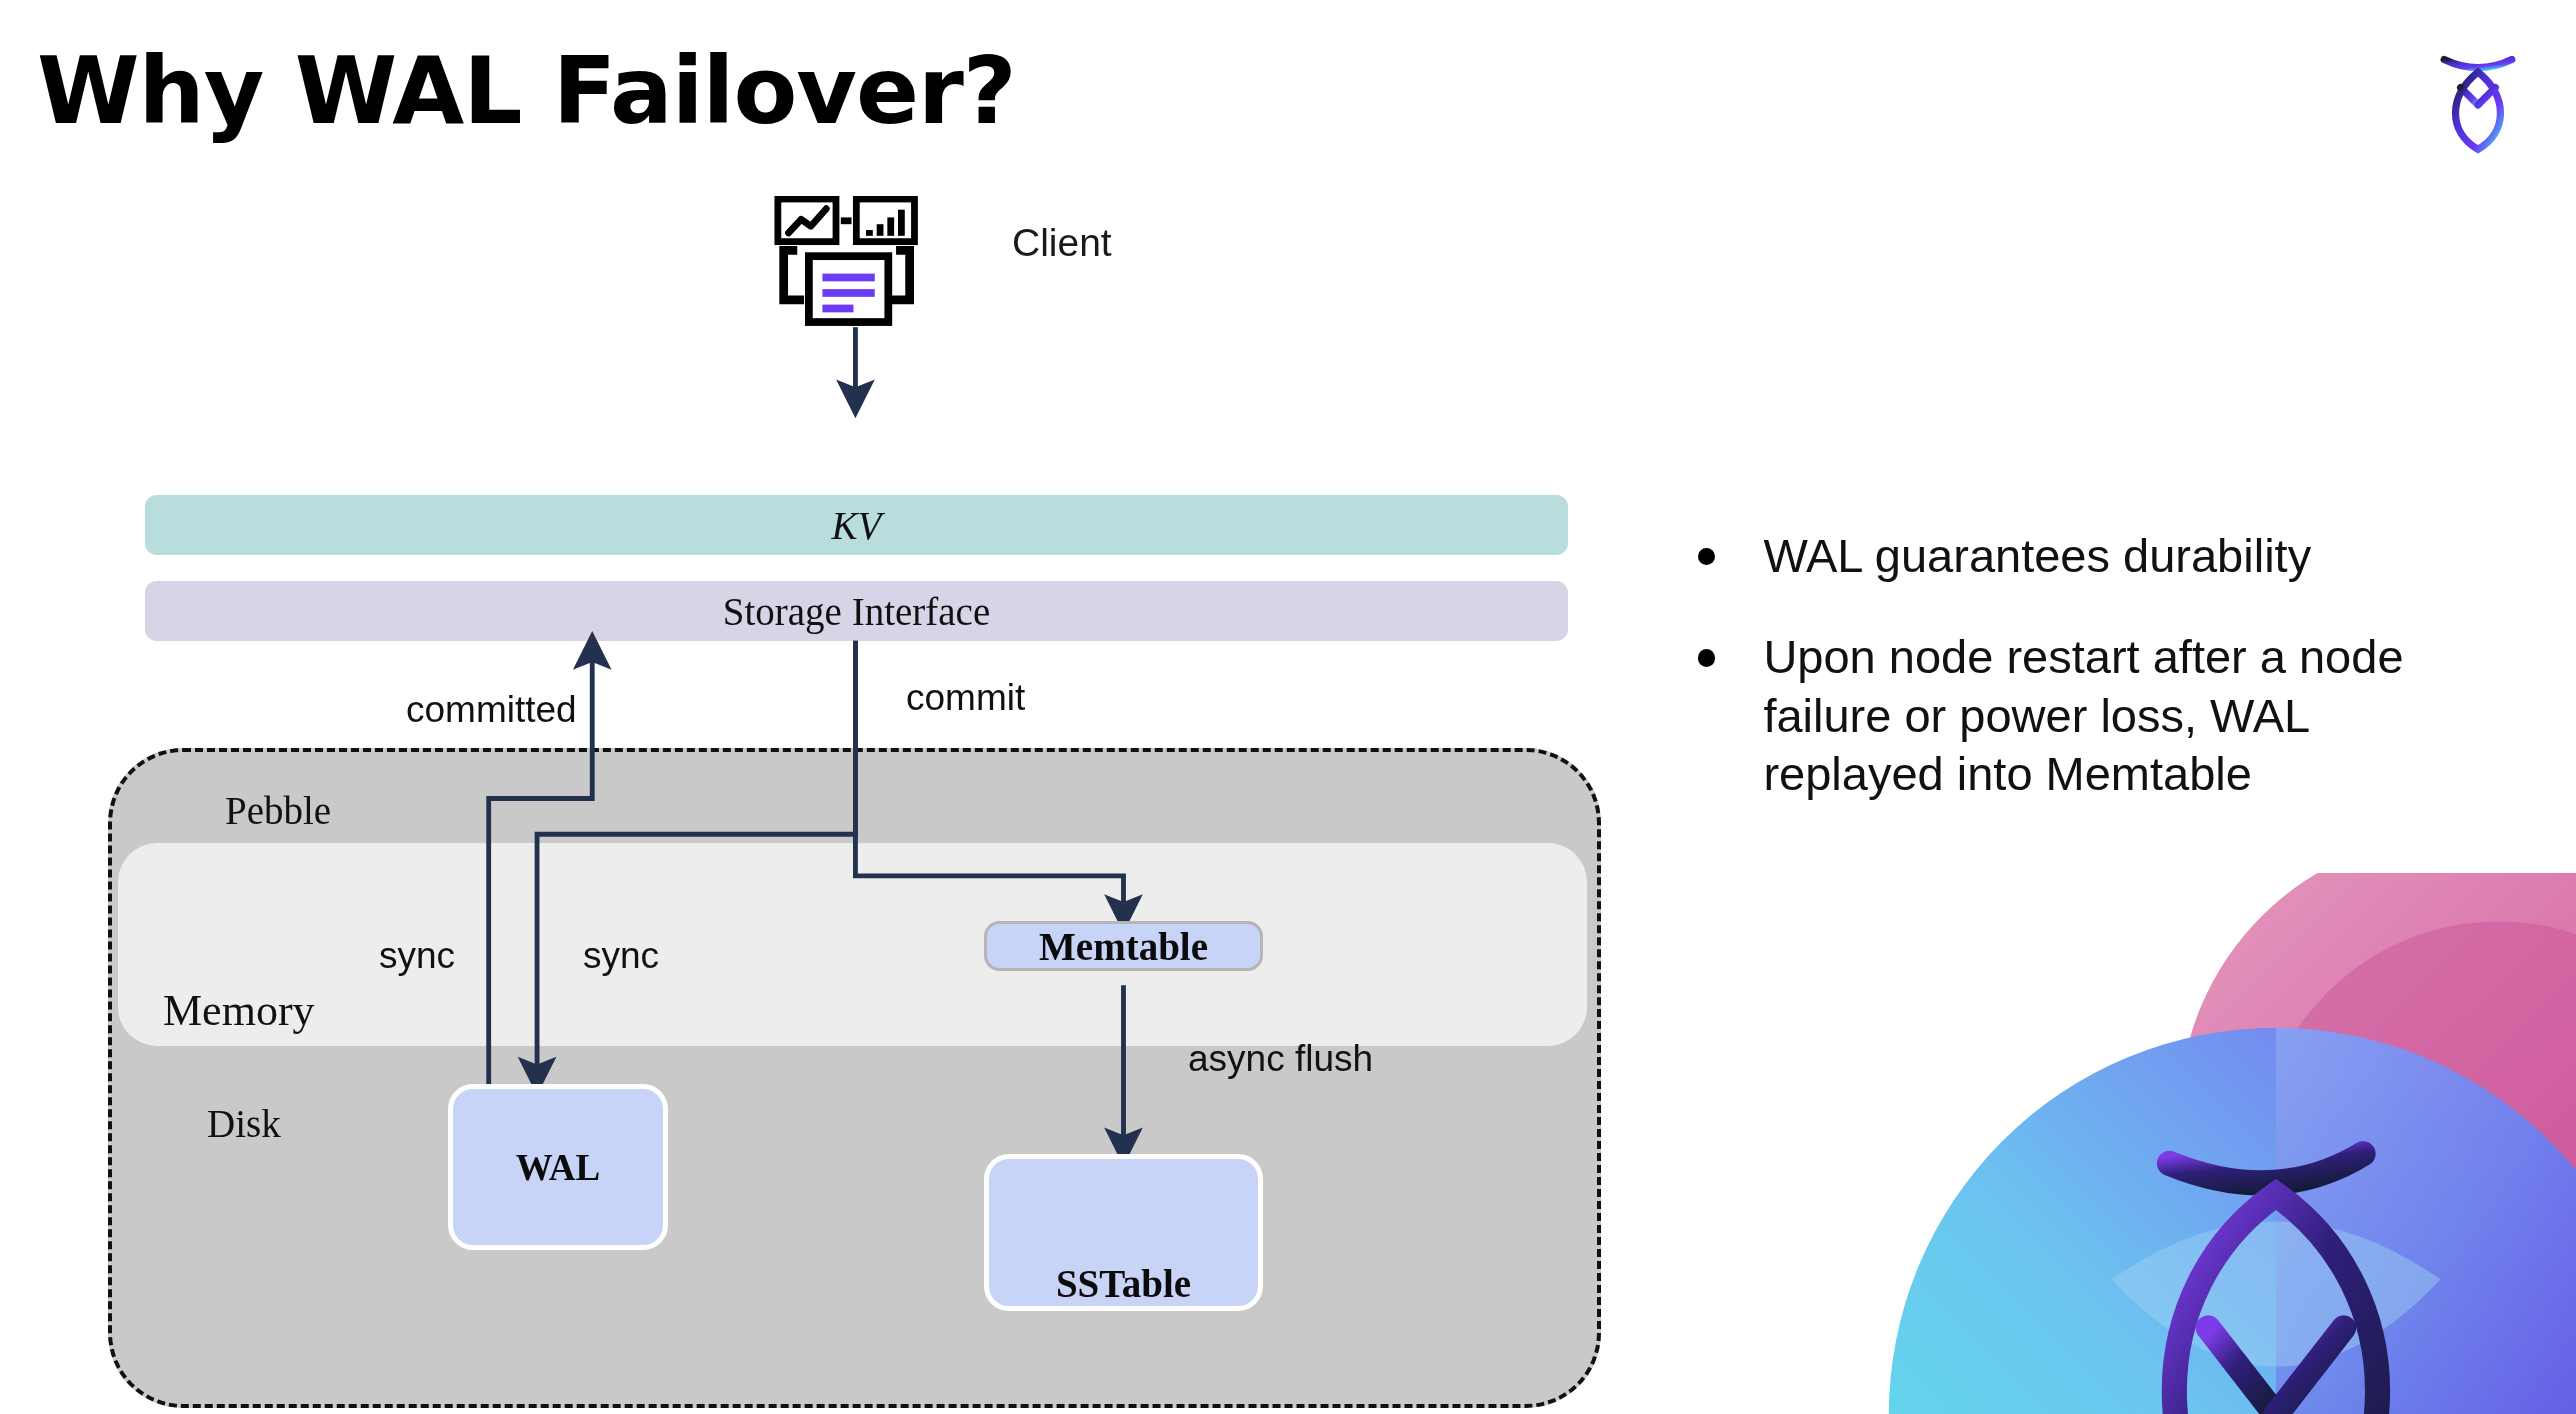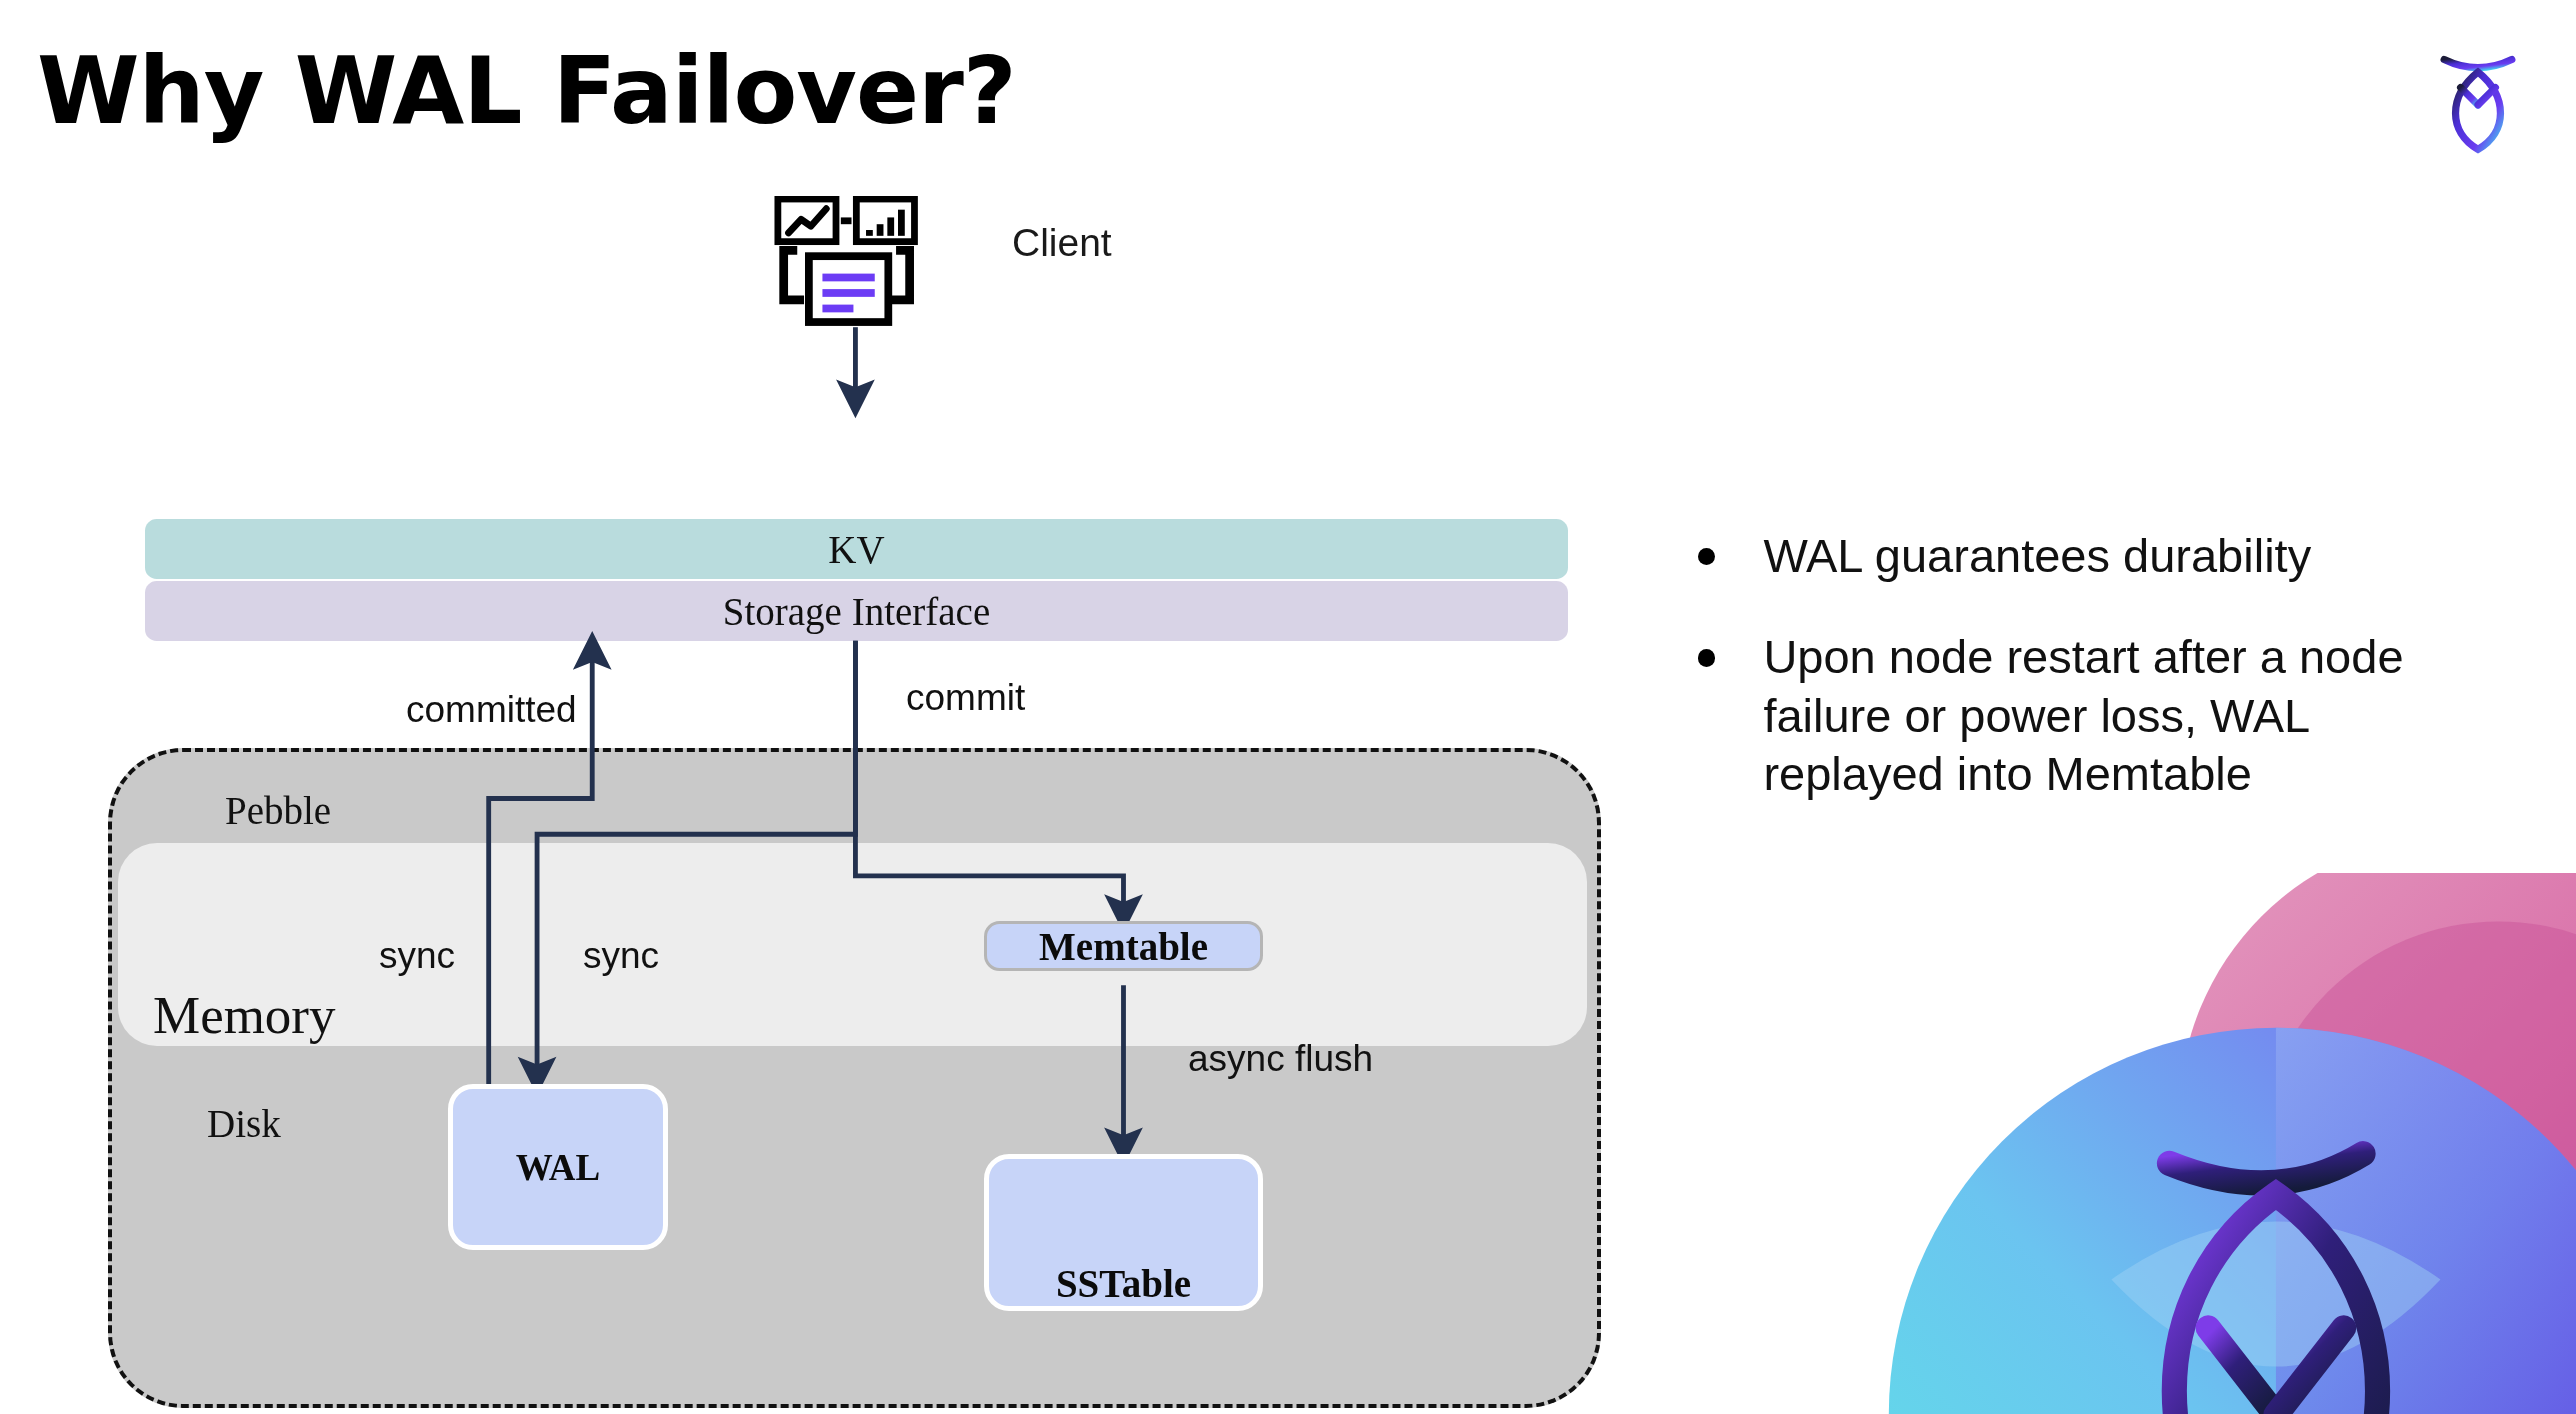--- a/index.html
+++ b/index.html
@@ -39,21 +39,21 @@
   
   .layer{
     position:absolute;
     left:145px;width:1423px;height:60px;
     border-radius:11.6px;
     display:flex;align-items:center;justify-content:center;
     font-family:"Liberation Serif",serif;
     font-size:39px;color:#101010;
   }
   .layer-sql{top:405px;background:#F5DEC0;}
-  .layer-kv{top:519px;background:#B9DCDD;}
+  .layer-kv{top:495px;background:#B9DCDD;font-style:italic;}
   .layer-si{top:581px;background:#D8D3E6;}
 
   
   .pebble{
     position:absolute;left:108px;top:748px;
     width:1493px;height:660px;
     border:4.8px dashed #111111;
     border-radius:75px;
     background:#C9C9C9;
     box-sizing:border-box;
@@ -63,23 +63,23 @@
     font-family:"Liberation Serif",serif;
     font-size:39px;color:#111;
   }
   .memory-panel{
     position:absolute;left:118px;top:843px;
     width:1469px;height:203px;
     background:#EDEDED;
     border-radius:39px;
   }
   .memory-label{
-    position:absolute;left:153px;top:985px;
-    font-family:"Liberation Serif",serif;
-    font-size:53px;color:#111;
+    position:absolute;left:163px;top:985px;
+    font-family:"Liberation Serif",serif;
+    font-size:44px;color:#111;
   }
   .disk-label{
     position:absolute;left:207px;top:1101px;
     font-family:"Liberation Serif",serif;
     font-size:39px;color:#111;
   }
 
   
   .nodebox{
     position:absolute;

